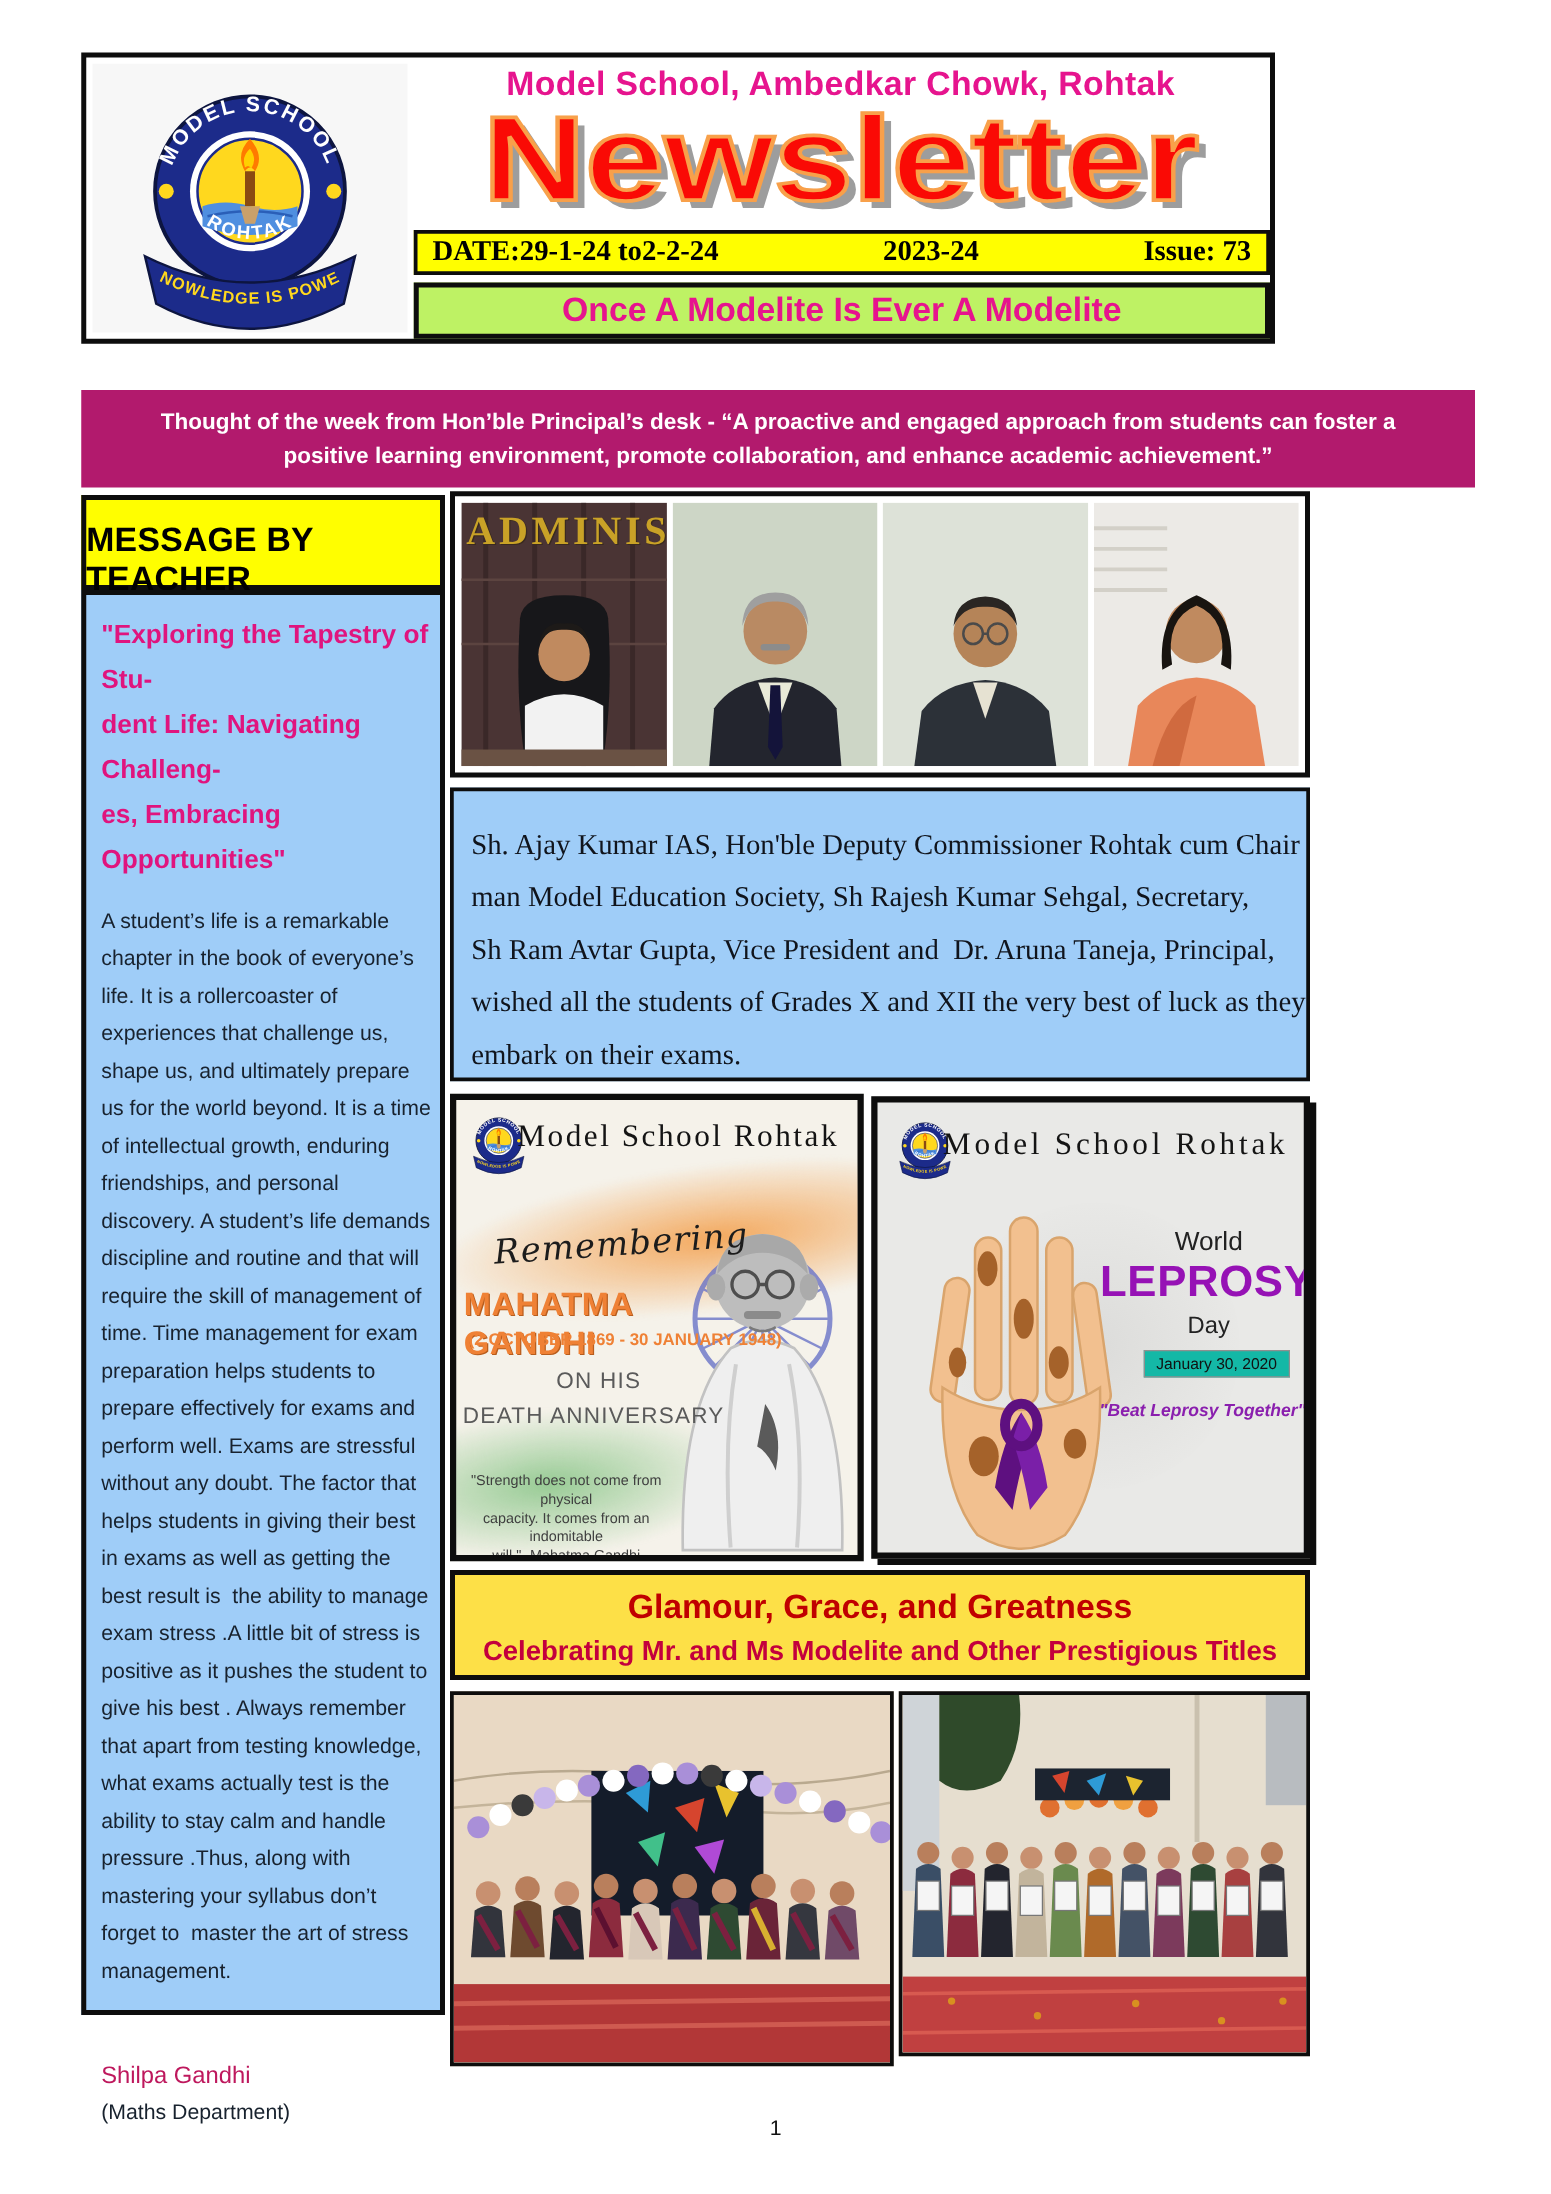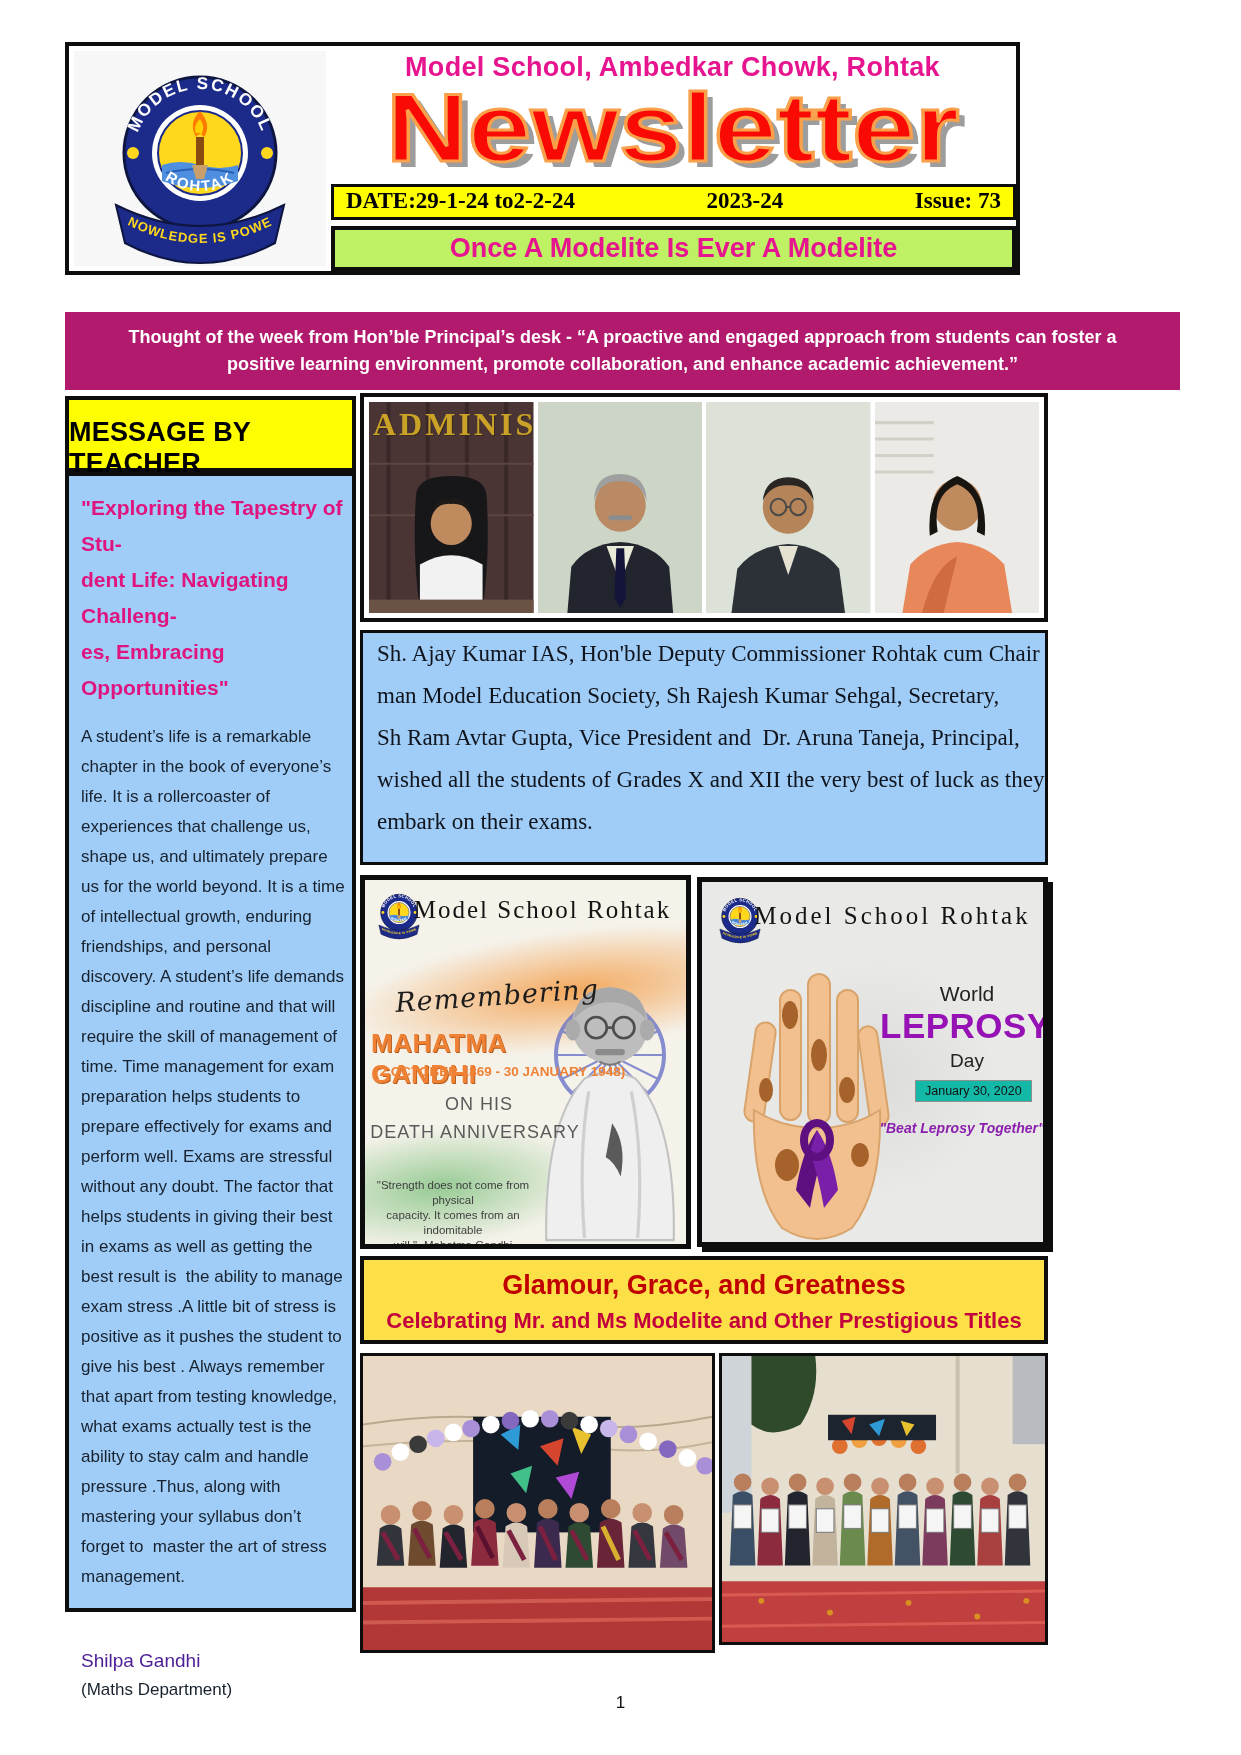--- a/index.html
+++ b/index.html
@@ -54,37 +54,37 @@
   }
   .blue-box {
     position:absolute; left:65px; top:472px; width:291px; height:1140px;
     background:#9fcdf8; border:4px solid #0d0d0d; padding:14px 8px 0 12px;
   }
   .msg-title-line { color:#e0147e; font-weight:bold; font-size:21px; line-height:36px; }
   .msg-body {
     margin-top:16px; color:#18222e; font-size:17px; line-height:30px;
     white-space:pre-wrap; width:266px;
   }
-  .msg-author { margin-top:58px; color:#4c1d95; font-size:19px; }
+  .msg-author { margin-top:58px; color:#be185d; font-size:19px; }
   .msg-dept   { margin-top:8px;  color:#18222e; font-size:17px; }
   
   .photo-strip {
     position:absolute; left:360px; top:393px; width:688px; height:229px;
     background:#ffffff; border:4px solid #0d0d0d; padding:5px; display:flex; gap:4px;
   }
   .admin-photo { flex:1; position:relative; overflow:hidden; }
   .admin-photo svg { display:block; width:100%; height:100%; }
   .admin-banner-text {
     position:absolute; left:4px; top:4px; color:#c9a227; font-family:"Liberation Serif", serif;
     font-size:32px; letter-spacing:3px; font-weight:bold; text-shadow:1px 1px 0 #3a2a20;
   }
   
   .officials-box {
     position:absolute; left:360px; top:630px; width:688px; height:235px;
-    background:#9fcdf8; border:3px solid #0d0d0d; padding:0 0 0 14px;
+    background:#9fcdf8; border:3px solid #0d0d0d; padding:22px 0 0 14px;
     font-family:"Liberation Serif", serif; font-size:23px; color:#10141c;
   }
   .note-line { line-height:42px; white-space:pre; }
   
   .poster {
     position:absolute; border:5px solid #0d0d0d; overflow:hidden;
   }
   .poster-gandhi { left:360px; top:875px; width:331px; height:374px; background:#f5f2ea; }
   .poster-leprosy { left:697px; top:877px; width:351px; height:370px; background:#e9e9e7; box-shadow:5px 5px 0 #0d0d0d; }
   .poster-logo { position:absolute; width:48px; height:52px; }

